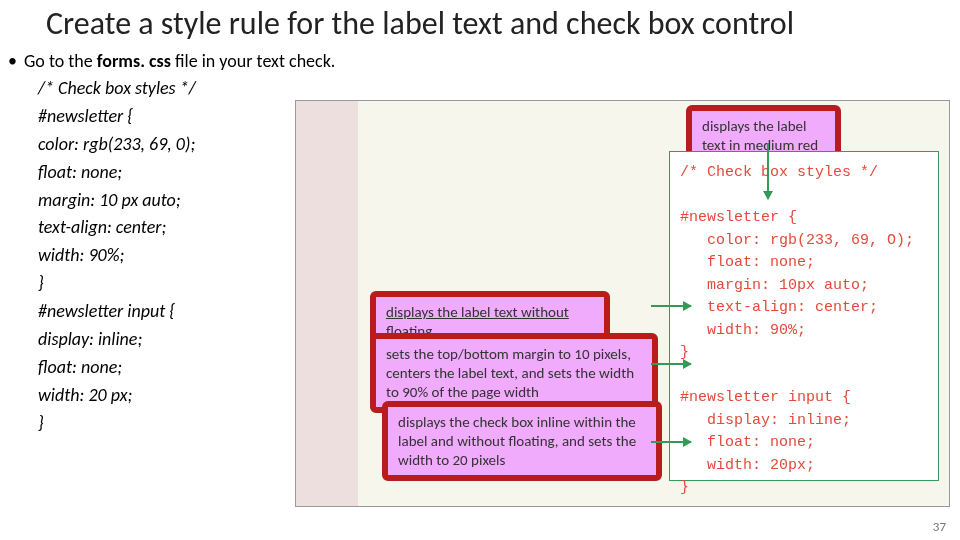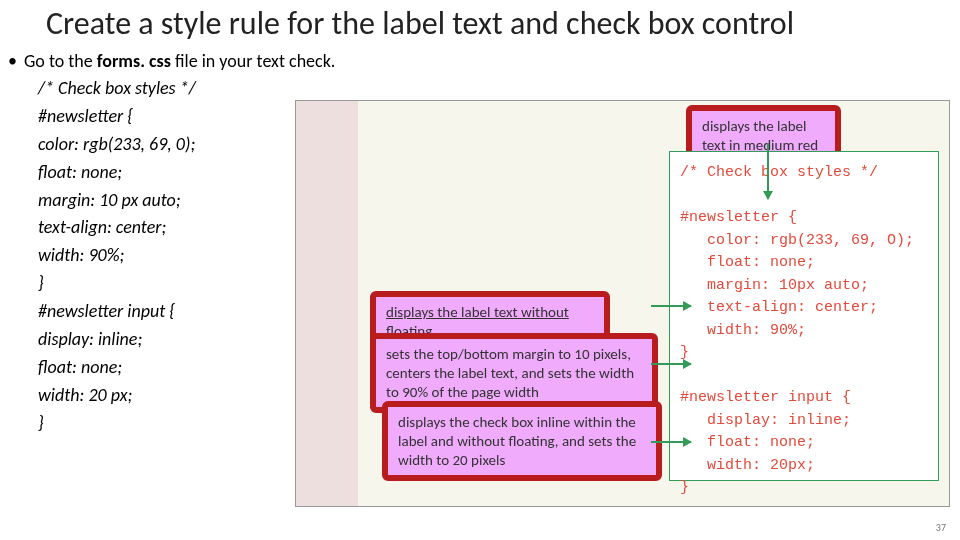--- a/index.html
+++ b/index.html
@@ -83,21 +83,21 @@
     padding: 10px;
     font-family: "Courier New", monospace;
     font-size: 15px;
     line-height: 1.5;
     color: #e24a3b;
     white-space: pre;
   }
   .page-num {
     position: absolute;
     right: 14px; bottom: 6px;
-    font-size: 10px;
+    font-size: 13px;
     color: #777;
   }
   
   .arrow {
     position: absolute;
     background: none;
   }
   .arrow-h {
     height: 2px;
     background: #339a58;

